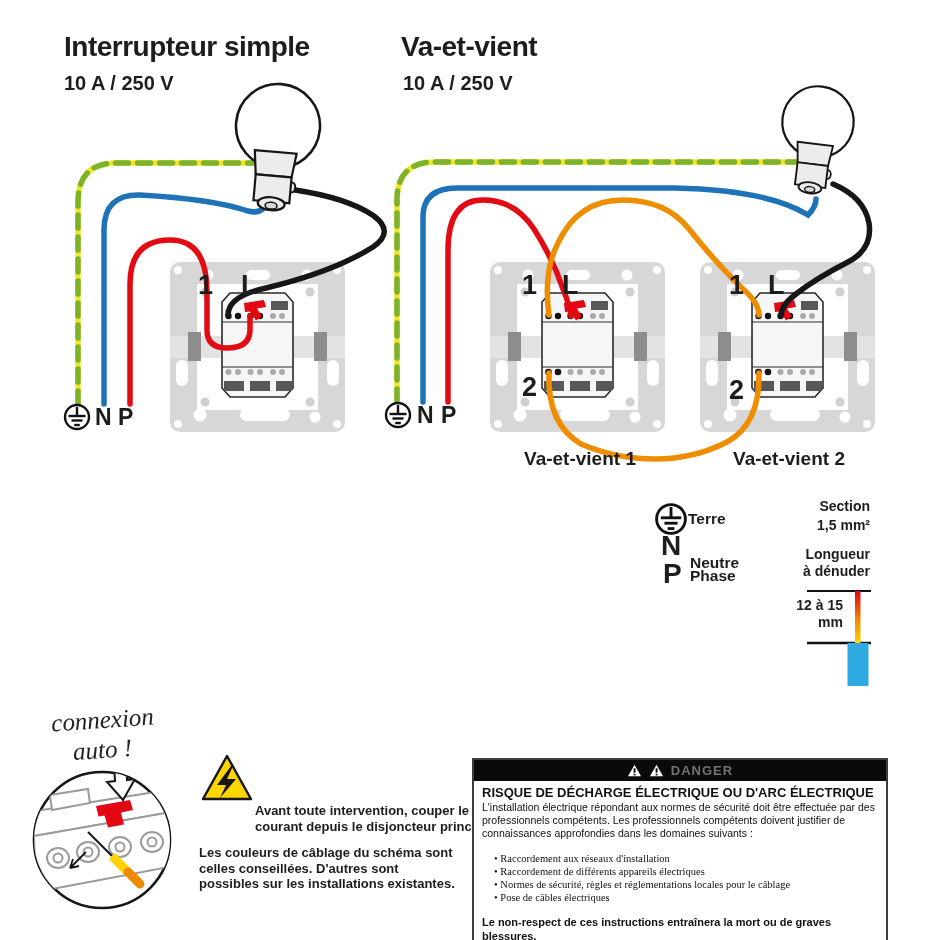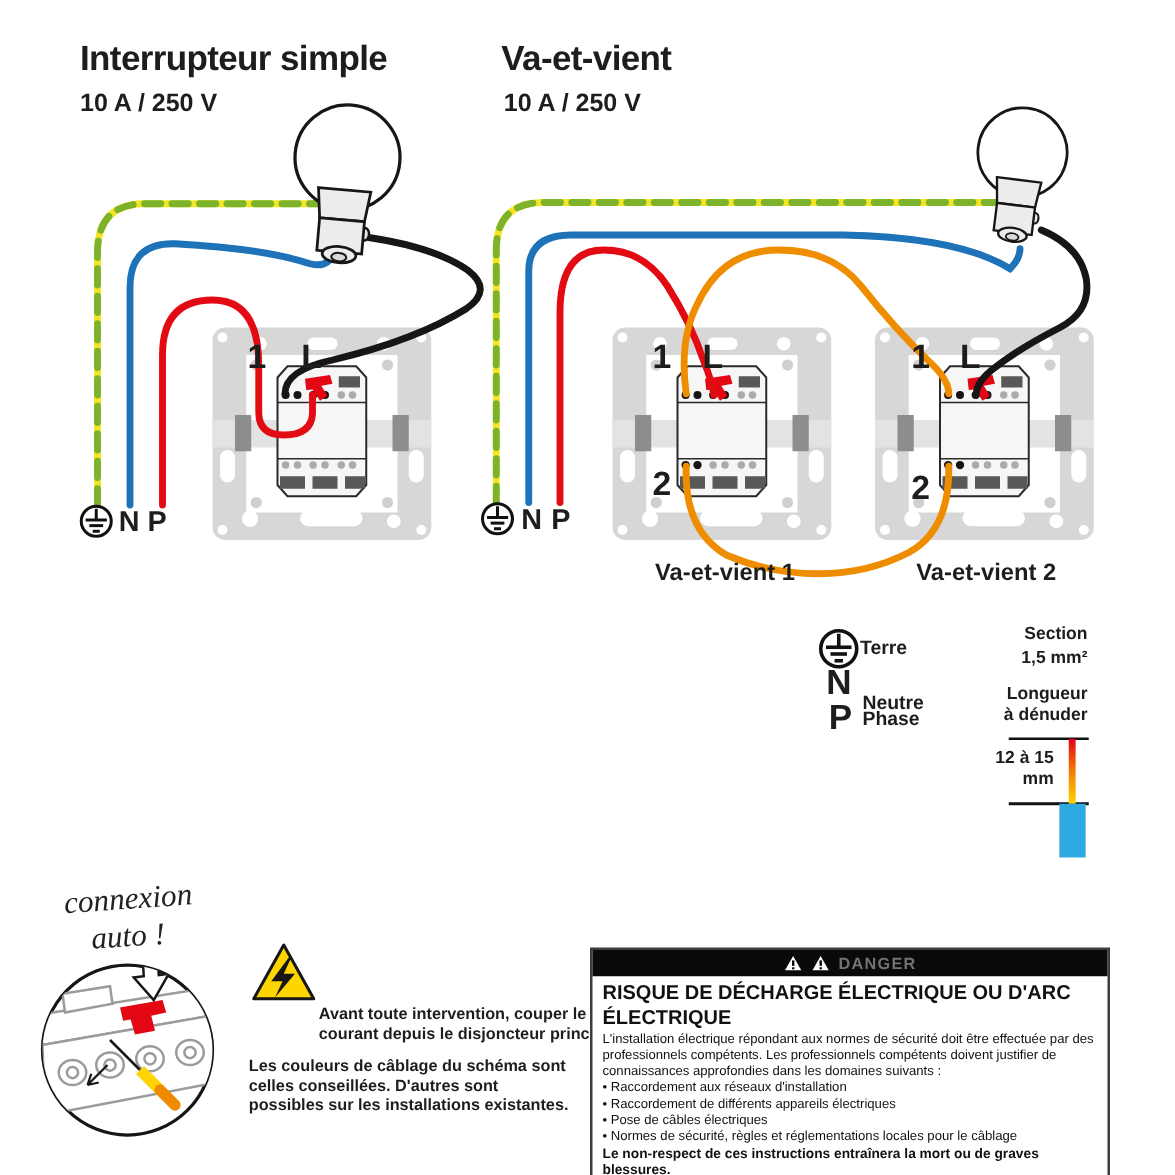--- a/index.html
+++ b/index.html
@@ -15,23 +15,23 @@
   .legbig{font-size:28px;font-weight:700;}
   .legr{font-size:14px;font-weight:700;text-align:right;width:110px;}
   .hand{font-size:25px;font-style:italic;font-family:cursive;text-align:center;width:155px;
         transform:rotate(-4deg);color:#222;}
   .note-b{font-size:13px;font-weight:700;line-height:1.2;white-space:normal;width:252px;}
   .note-r{font-size:13px;line-height:1.2;white-space:normal;width:258px;}
   .danger{position:absolute;left:472px;top:758px;width:412px;border:2px solid #3c3c3c;background:#fff;}
   .danger-head{background:#0a0a0a;color:#737373;height:21px;display:flex;align-items:center;
                justify-content:center;gap:7px;font-size:13px;font-weight:700;letter-spacing:1px;}
   .danger-body{padding:4px 8px 6px 8px;font-size:10.5px;line-height:1.24;color:#111;}
-  .danger-title{font-weight:700;font-size:16px;}
+  .danger-title{font-weight:700;font-size:13px;}
   .danger-intro{white-space:normal;}
-  .danger-body ul{margin:0;padding:0;list-style:none;}
+  .danger-body ul{margin:12px;padding:0;list-style:none;font-family:Liberation Serif, serif;}
   .danger-body li::before{content:"• ";}
   .danger-foot{font-weight:700;font-size:11px;margin-top:1px;}
   svg{position:absolute;left:0;top:0;}
 </style>
 </head>
 <body>
 
 <div class="canvas">
 
   <svg width="940" height="940" viewBox="0 0 940 940">
@@ -242,20 +242,20 @@
           <rect x="8.8" y="13.6" width="2.6" height="2.2" fill="#000"></rect>
       </svg>
       <span>DANGER</span>
     </div>
     <div class="danger-body">
       <div class="danger-title">RISQUE DE DÉCHARGE ÉLECTRIQUE OU D'ARC ÉLECTRIQUE</div>
       <div class="danger-intro">L'installation électrique répondant aux normes de sécurité doit être effectuée par des professionnels compétents. Les professionnels compétents doivent justifier de connaissances approfondies dans les domaines suivants :</div>
       <ul>
         <li>Raccordement aux réseaux d'installation</li>
         <li>Raccordement de différents appareils électriques</li>
+        <li>Normes de sécurité, règles et réglementations locales pour le câblage</li>
         <li>Pose de câbles électriques</li>
-        <li>Normes de sécurité, règles et réglementations locales pour le câblage</li>
       </ul>
       <div class="danger-foot">Le non-respect de ces instructions entraînera la mort ou de graves blessures.</div>
     </div>
   </div>
 
 </div>
 
 </body></html>

